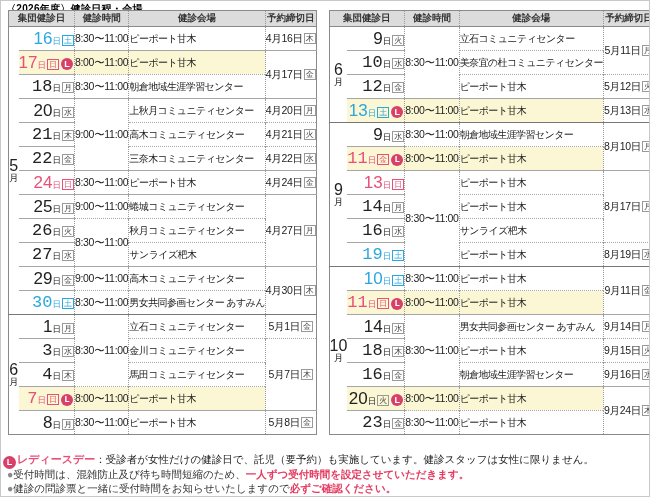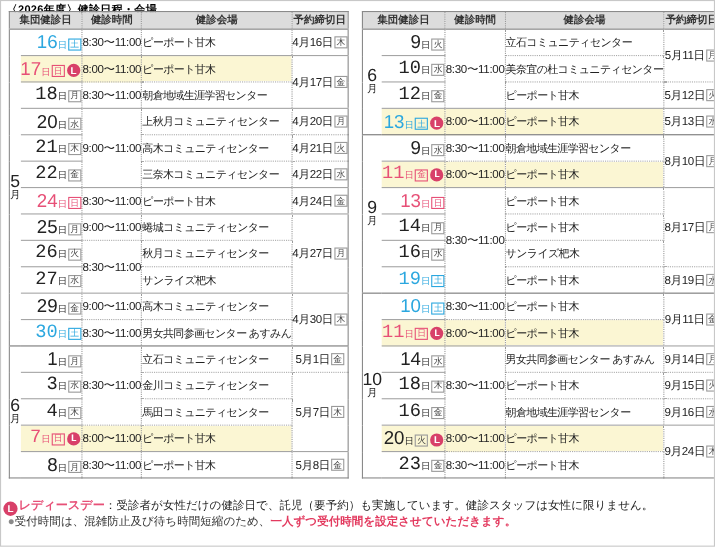--- a/index.html
+++ b/index.html
@@ -302,13 +302,14 @@
       </tbody>
     </table>
 </div>
 
 <div class="ladies-note">
   <span class="l-badge">L</span><span class="lbl">レディースデー</span><span>：</span><span>受診者が女性だけの健診日で、託児（要予約）も実施しています。健診スタッフは女性に限りません。</span>
 </div>
 
 <div class="notes" id="notes">
     <div class="note-line"><span class="bullet">●</span><span>受付時間は、混雑防止及び待ち時間短縮のため、</span><span class="emph">一人ずつ受付時間を設定させていただきます。</span></div>
+    <div class="note-line"><span class="bullet">●</span><span>健診の問診票と一緒に受付時間をお知らせいたしますので</span><span class="emph">必ずご確認ください。</span></div>
   </div>
 
 </body></html>

